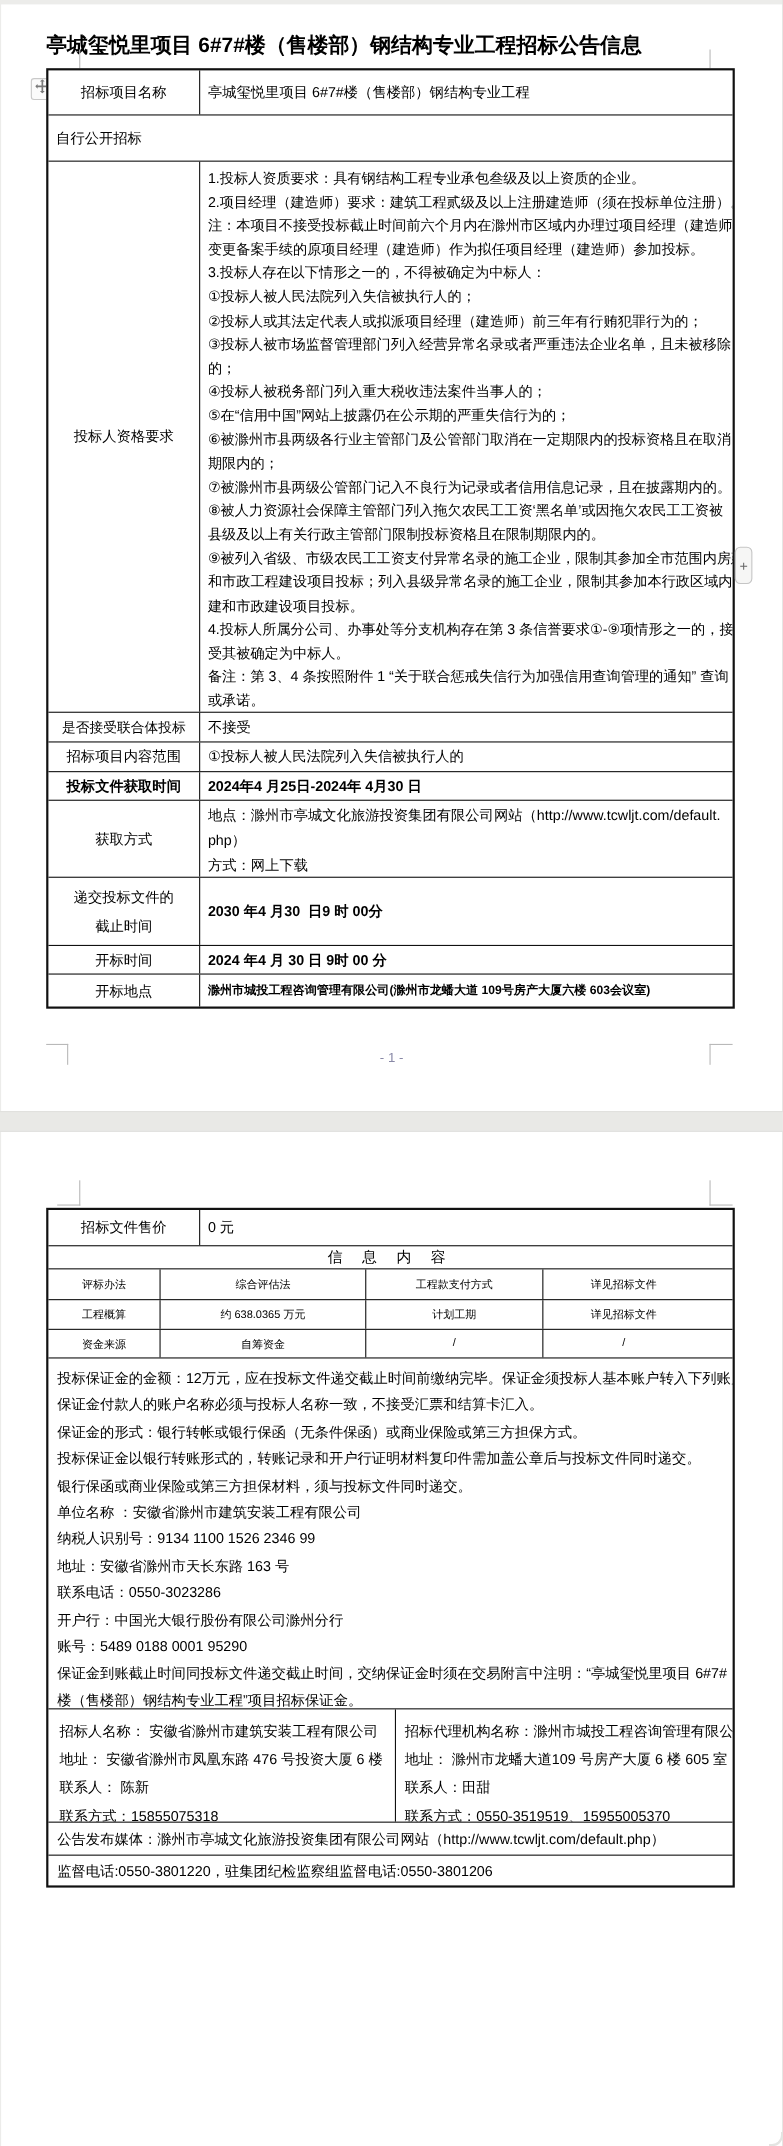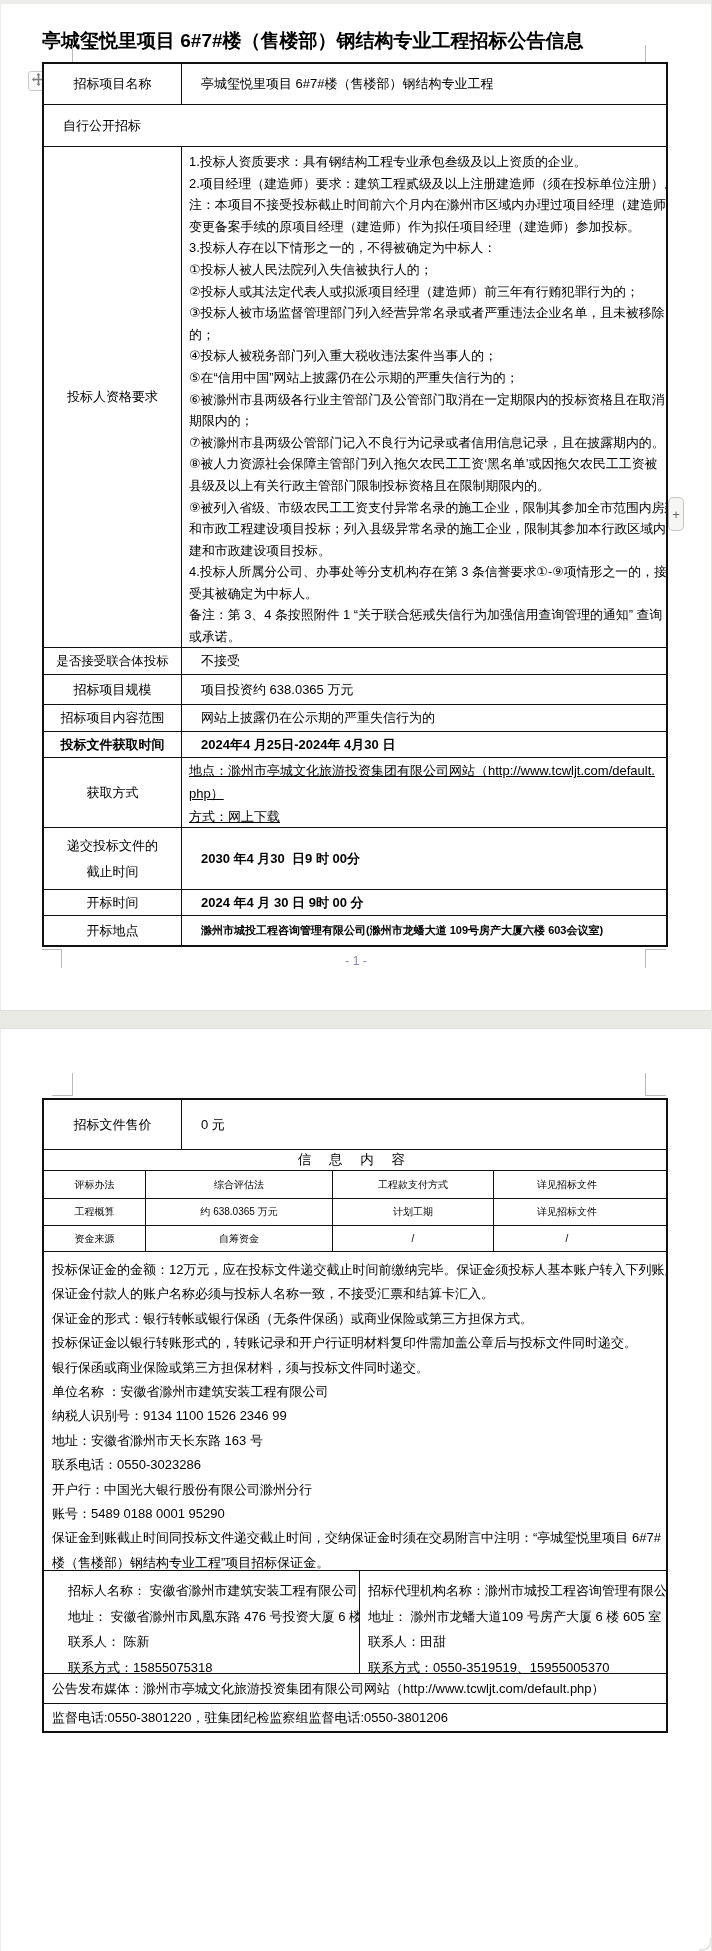--- a/index.html
+++ b/index.html
@@ -43,41 +43,41 @@
   .tbl { position:absolute; left:42px; width:626px; border:2px solid #111; background:#fff; }
   .t1 { top:62px; }
   .t2 { top:1098px; }
   .tr { display:flex; border-bottom:1px solid #111; }
   .tr:last-child { border-bottom:none; }
   .td { overflow:hidden; }
   .td + .td { border-left:1px solid #111; }
 
   .lbl { width:137px; flex:none; display:flex; align-items:center; justify-content:center;
          text-align:center; font-size:13px; white-space:pre; line-height:26px; }
-  .val { flex:1; display:flex; align-items:center; padding-left:19px;
+  .val { flex:1; display:flex; align-items:center; padding-left:7px;
          font-size:13px; white-space:pre; }
   .b  { font-weight:bold; }
 
   .h41{height:41px}.h42{height:42px}.h501{height:501px}.h27{height:27px}
   .h30{height:30px}.h26{height:26px}.h70{height:70px}.h62{height:62px}.h29{height:29px}
-  .h33{height:50px}.h21{height:21px}.h28{height:28px}.h319{height:319px}.h103{height:103px}
+  .h33{height:33px}.h21{height:21px}.h28{height:28px}.h319{height:319px}.h103{height:103px}
 
   .val-multi { display:block; padding:4px 0 0 7px; font-size:12.9px; line-height:21.6px; }
-  .val-3l    { display:block; padding:1px 0 0 7px; line-height:23.2px;text-decoration:underline; }
+  .val-3l    { display:block; padding:1px 0 0 7px; line-height:23.2px; }
   .val-sm    { font-size:11px; }
 
   .hdr-c { flex:1; display:flex; align-items:center; justify-content:center;
            font-size:13.5px; letter-spacing:7px; white-space:pre; }
   .c { display:flex; align-items:center; justify-content:center; text-align:center;
        font-size:10px; white-space:pre; overflow:hidden; }
   .c1{width:101px;flex:none}.c2{width:187px;flex:none}.c3{width:161px;flex:none}.c4{width:147px;flex:none}
 
   .para { display:block; width:100%; padding:6px 8px 0 8px; font-size:13px;
           line-height:24.4px; white-space:pre; overflow:hidden; }
-  .half-l { width:315px; flex:none; display:block; padding:7px 6px 0 24px;
+  .half-l { width:315px; flex:none; display:block; padding:7px 6px 0 10px;
             font-size:13px; line-height:25.5px; white-space:pre; overflow:hidden; }
   .half-r { width:307px; flex:none; display:block; padding:7px 6px 0 8px;
             font-size:13px; line-height:25.5px; white-space:pre; overflow:hidden; }
   .wide { flex:1; display:flex; align-items:center; padding-left:8px;
           font-size:13px; white-space:pre; overflow:hidden; }
 
   .footer { top:954px; left:0; width:712px; text-align:center;
             font-size:12px; color:#8888a6; }
   .gray-band { top:1010px; left:0; width:712px; height:19px; background:#e9e9e6;
                border-top:1px solid #e1e1de; border-bottom:1px solid #e2e2df; }
@@ -139,27 +139,23 @@
 建和市政建设项目投标。
 4.投标人所属分公司、办事处等分支机构存在第 3 条信誉要求①-⑨项情形之一的，接
 受其被确定为中标人。
 备注：第 3、4 条按照附件 1 “关于联合惩戒失信行为加强信用查询管理的通知” 查询
 或承诺。</div>
   </div>
   <div class="tr h27">
     <div class="td lbl" style="font-size:12.5px">是否接受联合体投标</div>
     <div class="td val">不接受</div>
   </div>
-  <div class="tr h30">
-    <div class="td lbl">招标项目规模</div>
-    <div class="td val">项目投资约 638.0365 万元</div>
-  </div>
   <div class="tr h27">
     <div class="td lbl">招标项目内容范围</div>
-    <div class="td val">网站上披露仍在公示期的严重失信行为的</div>
+    <div class="td val">①投标人被人民法院列入失信被执行人的</div>
   </div>
   <div class="tr h26">
     <div class="td lbl b">投标文件获取时间</div>
     <div class="td val b">2024年4 月25日-2024年 4月30 日</div>
   </div>
   <div class="tr h70">
     <div class="td lbl">获取方式</div>
     <div class="td val val-3l">地点：滁州市亭城文化旅游投资集团有限公司网站（http://www.tcwljt.com/default.
 php）
 方式：网上下载</div>

